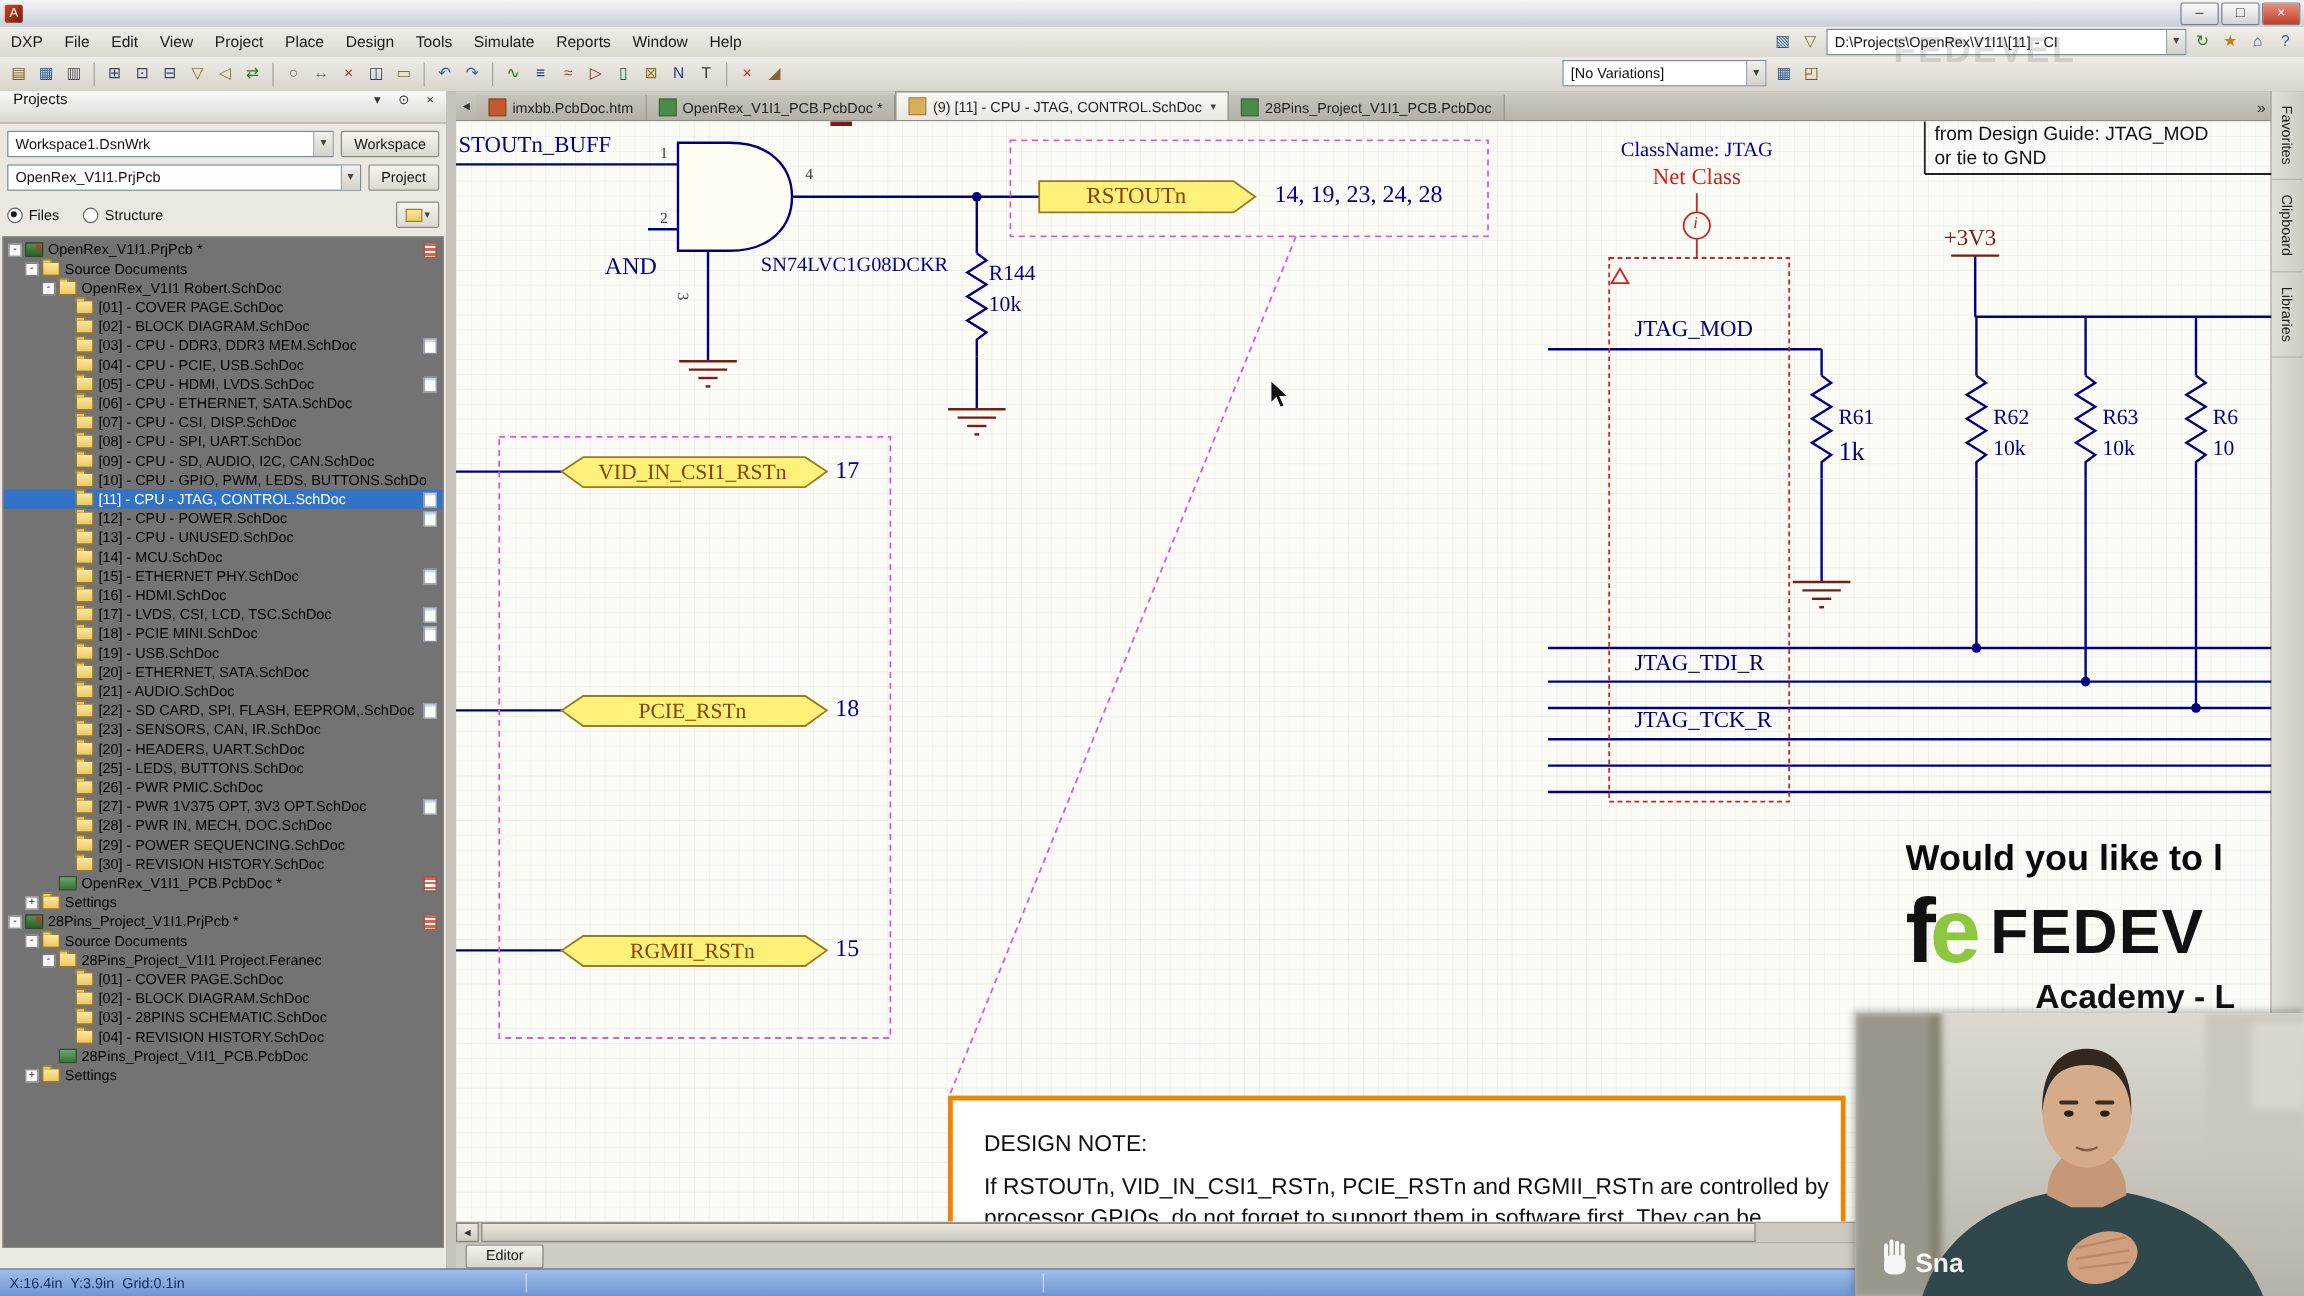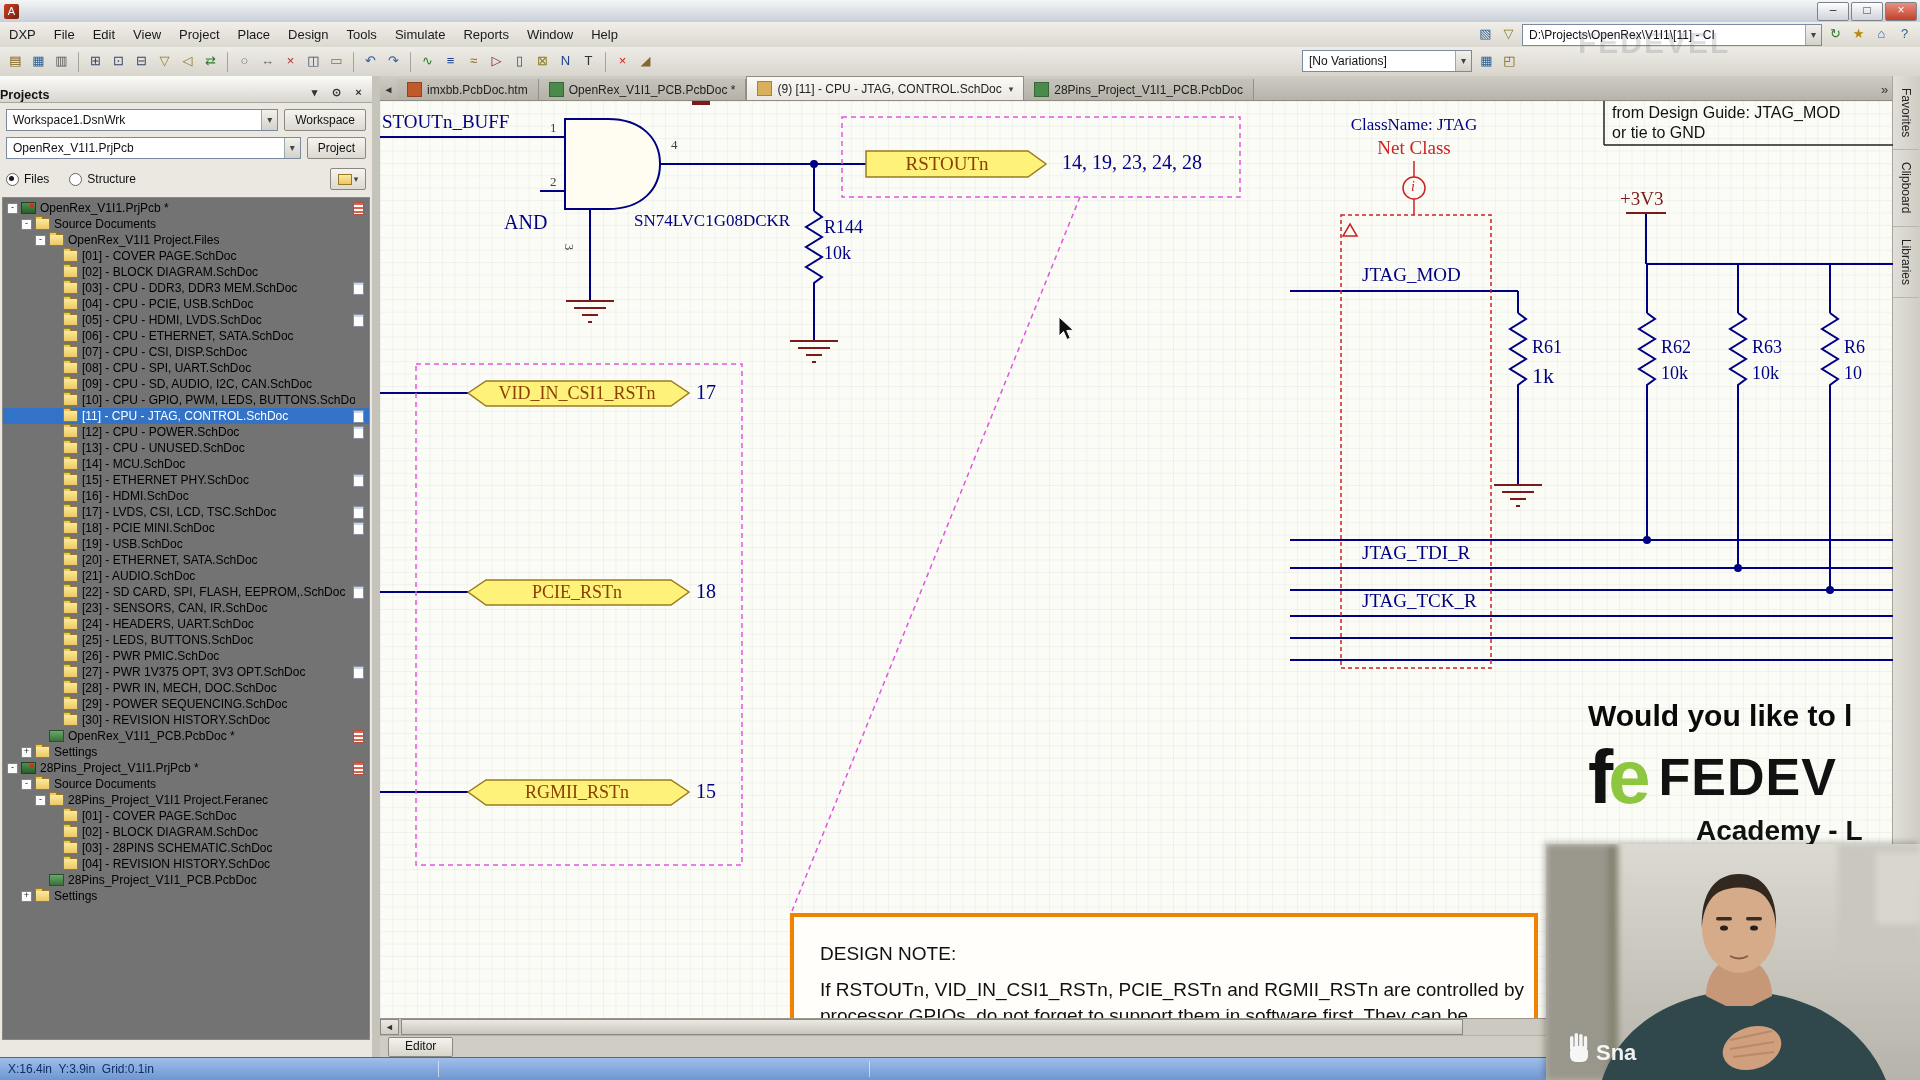--- a/index.html
+++ b/index.html
@@ -34,21 +34,21 @@
   .combo-caret{width:15px;height:100%;background:linear-gradient(#f2f1ec,#d4d1c9);border-left:1px solid #9aa;
                text-align:center;line-height:19px;font-size:10px;color:#444;flex:none;}
   .variants-combo{width:168px;}
   .path-combo{width:298px;}
   .ghost{position:absolute;left:1578px;top:26px;font-size:30px;font-weight:bold;color:rgba(90,95,105,0.20);
          z-index:3;letter-spacing:2px;}
   
   .panel{position:absolute;left:0;top:76px;width:372px;bottom:22px;background:#ebe8e1;display:flex;flex-direction:column;
          border-right:1px solid #9a978f;}
   .phead{height:26px;background:linear-gradient(#fbfbf8,#d8d6cf);border-bottom:1px solid #a8a59d;display:flex;
-         align-items:flex-end;font-size:12.5px;color:#111;padding:0 4px 0 0;font-weight:bold;}
+         align-items:flex-start;font-size:12.5px;color:#111;padding:0 4px 0 11px;}
   .pbtns{margin-left:auto;display:flex;gap:3px;}
   .pbtn{width:17px;height:16px;text-align:center;line-height:15px;font-size:11px;color:#333;border:1px solid transparent;}
   .prow{display:flex;align-items:center;margin:6px 6px 0 6px;gap:6px;}
   .prow .grow{flex:1;}
   .pbutton{height:22px;border:1px solid #8a8880;background:linear-gradient(#f6f4ee,#dcd9d1);font-size:12px;
            padding:0 10px;font-family:"Liberation Sans",sans-serif;border-radius:2px;color:#111;}
   .radios{margin-top:9px;margin-bottom:7px;font-size:12px;color:#111;align-items:center;}
   .radio{width:11px;height:11px;border:1px solid #666;border-radius:50%;background:#fff;flex:none;}
   .radio.on::after{content:"";display:block;width:5px;height:5px;background:#1a1a1a;border-radius:50%;margin:2px;}
   .rlab{margin-right:14px;margin-left:-1px;}
@@ -277,21 +277,21 @@
         </div>
         <div class="trow ic-folder ex-minus" style="--lv: 1;">
           <span class="ex"></span>
           <span class="tic"></span>
           <span class="tlabel">Source Documents</span>
           <span class="tbadge"></span>
         </div>
         <div class="trow ic-folder ex-minus" style="--lv: 2;">
           <span class="ex"></span>
           <span class="tic"></span>
-          <span class="tlabel">OpenRex_V1I1 Project.Files</span>
+          <span class="tlabel">OpenRex_V1I1 Robert.SchDoc</span>
           <span class="tbadge"></span>
         </div>
         <div class="trow ic-sheet" style="--lv: 3;">
           <span class="ex"></span>
           <span class="tic"></span>
           <span class="tlabel">[01] - COVER PAGE.SchDoc</span>
           <span class="tbadge"></span>
         </div>
         <div class="trow ic-sheet" style="--lv: 3;">
           <span class="ex"></span>
@@ -421,21 +421,21 @@
         </div>
         <div class="trow ic-sheet" style="--lv: 3;">
           <span class="ex"></span>
           <span class="tic"></span>
           <span class="tlabel">[23] - SENSORS, CAN, IR.SchDoc</span>
           <span class="tbadge"></span>
         </div>
         <div class="trow ic-sheet" style="--lv: 3;">
           <span class="ex"></span>
           <span class="tic"></span>
-          <span class="tlabel">[24] - HEADERS, UART.SchDoc</span>
+          <span class="tlabel">[20] - HEADERS, UART.SchDoc</span>
           <span class="tbadge"></span>
         </div>
         <div class="trow ic-sheet" style="--lv: 3;">
           <span class="ex"></span>
           <span class="tic"></span>
           <span class="tlabel">[25] - LEDS, BUTTONS.SchDoc</span>
           <span class="tbadge"></span>
         </div>
         <div class="trow ic-sheet" style="--lv: 3;">
           <span class="ex"></span>

